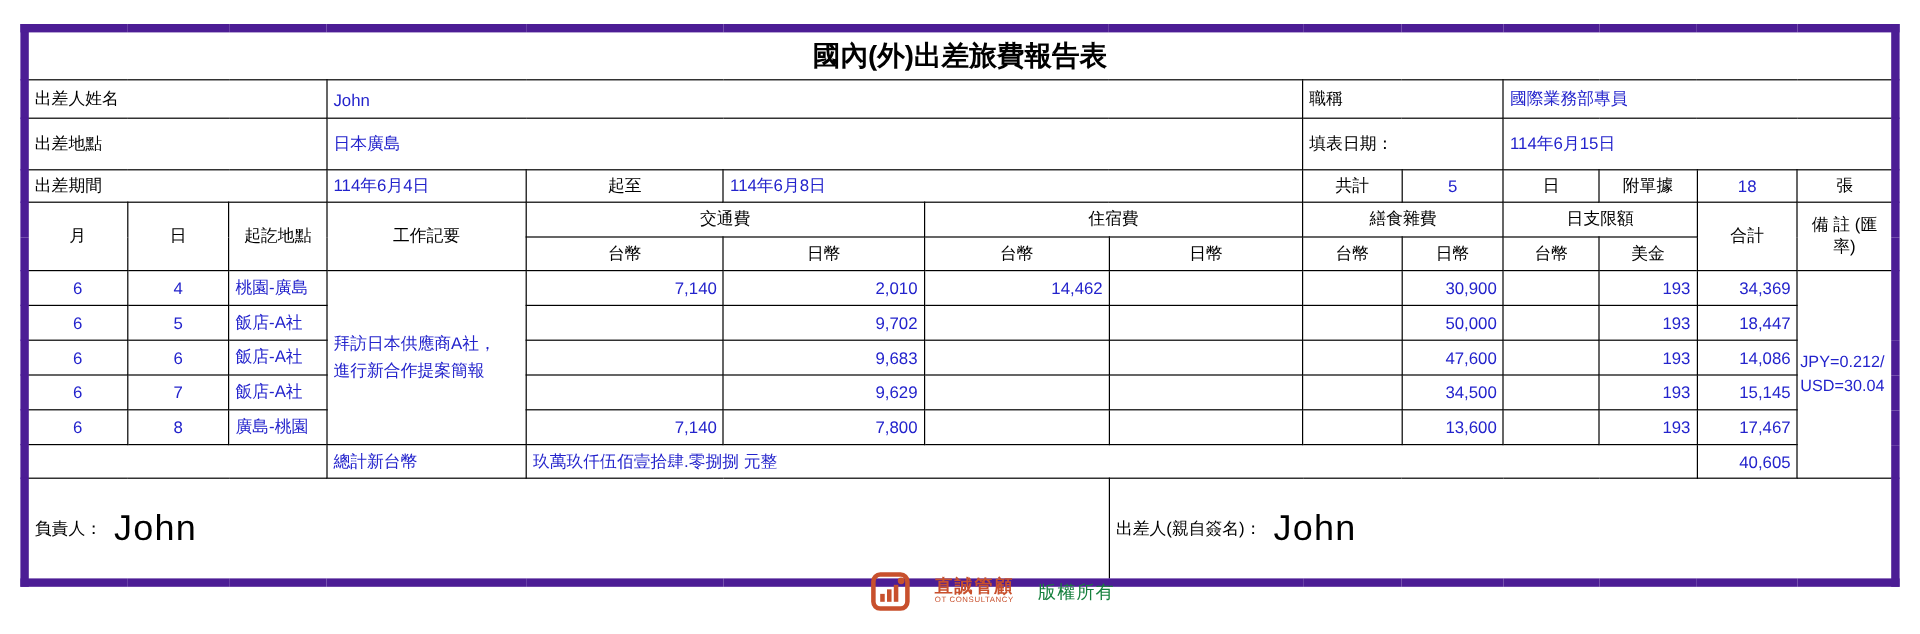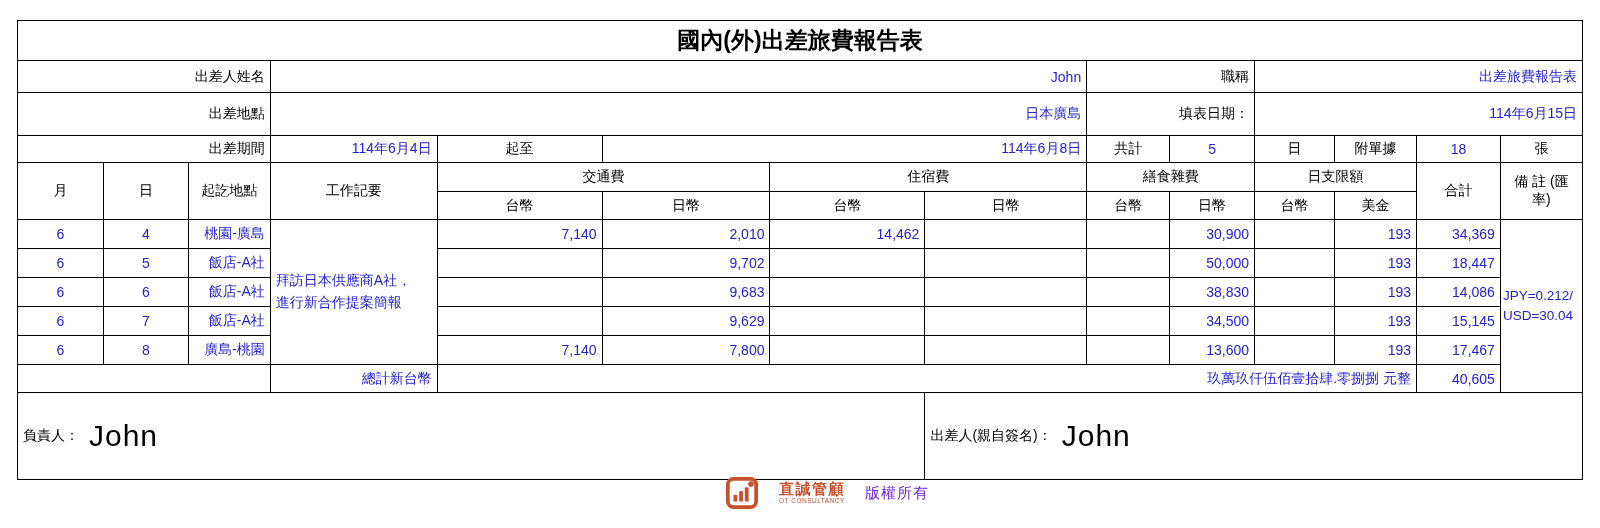--- a/index.html
+++ b/index.html
@@ -1,24 +1,24 @@
 <!DOCTYPE html>
 <html><head>
 <meta charset="utf-8">
 <style>
   html,body{margin:0;padding:0;background:#fff;}
   body{
     width:1600px;height:528px;position:relative;overflow:hidden;
     font-family:"Liberation Sans",sans-serif;color:#000;
   }
   .sheet{position:absolute;left:17px;top:20px;width:1566px;}
-  table{border-collapse:collapse;table-layout:fixed;width:100%;border:1px solid #4c1d95;}
+  table{border-collapse:collapse;table-layout:fixed;width:100%;border:7px solid #4c1d95;}
   td{border:1.5px solid #000;font-size:14px;padding:0 5px;overflow:hidden;vertical-align:middle;}
   .title-cell{font-size:23px;font-weight:bold;text-align:center;padding:4px 0;}
-  .lbl{text-align:right;}
+  .lbl{text-align:left;}
   .ctr{text-align:center;}
   .num{text-align:right;}
   .val{color:#2323cc;}
   .hdr{text-align:center;}
   .worknote{color:#2323cc;text-align:left;line-height:1.55;white-space:pre-line;}
   .remark{color:#2323cc;text-align:left;line-height:1.45;white-space:pre-line;font-size:13.5px;padding:0 2px;}
   tr.r-title{height:38px;}
   tr.r-info1{height:32px;}
   tr.r-info2{height:43px;}
   tr.r-info3{height:27px;}
@@ -30,21 +30,21 @@
   .sig-cell{vertical-align:middle;}
   .sig-label{font-size:14px;}
   .sig-name{font-family:cursive,sans-serif;font-size:30px;letter-spacing:1px;margin-left:10px;vertical-align:middle;}
   .footer{
     position:absolute;left:0;top:468px;width:1600px;height:50px;
     display:flex;align-items:center;justify-content:center;gap:20px;margin-left:27px;
   }
   .brand-block{display:flex;flex-direction:column;line-height:1;}
   .brand-main{font-size:15px;font-weight:bold;letter-spacing:1.5px;}
   .brand-sub{font-size:6.5px;letter-spacing:0.5px;margin-top:2px;}
-  .copyright{font-size:15px;color:#6d28d9;letter-spacing:1px;}
+  .copyright{font-size:15px;color:#15803d;letter-spacing:1px;}
 </style>
 </head>
 <body>
 
 <div class="sheet">
 <table>
   <colgroup>
     <col style="width:5.49%">
         <col style="width:5.43%">
         <col style="width:5.24%">
@@ -63,21 +63,21 @@
 
   <tbody>
         <tr class="r-title">
     <td class="title-cell" colspan="14">國內(外)出差旅費報告表</td>
   </tr>
 
   <tr class="r-info1">
     <td class="lbl" colspan="3">出差人姓名</td>
     <td class="lbl val" colspan="5">John</td>
     <td class="lbl" colspan="2">職稱</td>
-    <td class="lbl val" colspan="4">出差旅費報告表</td>
+    <td class="lbl val" colspan="4">國際業務部專員</td>
   </tr>
 
   <tr class="r-info2">
     <td class="lbl" colspan="3">出差地點</td>
     <td class="lbl val" colspan="5">日本廣島</td>
     <td class="lbl" colspan="2">填表日期：</td>
     <td class="lbl val" colspan="4">114年6月15日</td>
   </tr>
 
   <tr class="r-info3">
@@ -153,21 +153,21 @@
 
   <tr class="r-data">
     <td class="ctr val">6</td>
     <td class="ctr val">6</td>
     <td class="lbl val">飯店-A社</td>
     <td class="num val"></td>
     <td class="num val">9,683</td>
     <td class="num val"></td>
     <td class="num val"></td>
     <td class="num val"></td>
-    <td class="num val">38,830</td>
+    <td class="num val">47,600</td>
     <td class="num val"></td>
     <td class="num val">193</td>
     <td class="num val">14,086</td>
   </tr>
 
   <tr class="r-data">
     <td class="ctr val">6</td>
     <td class="ctr val">7</td>
     <td class="lbl val">飯店-A社</td>
     <td class="num val"></td>

